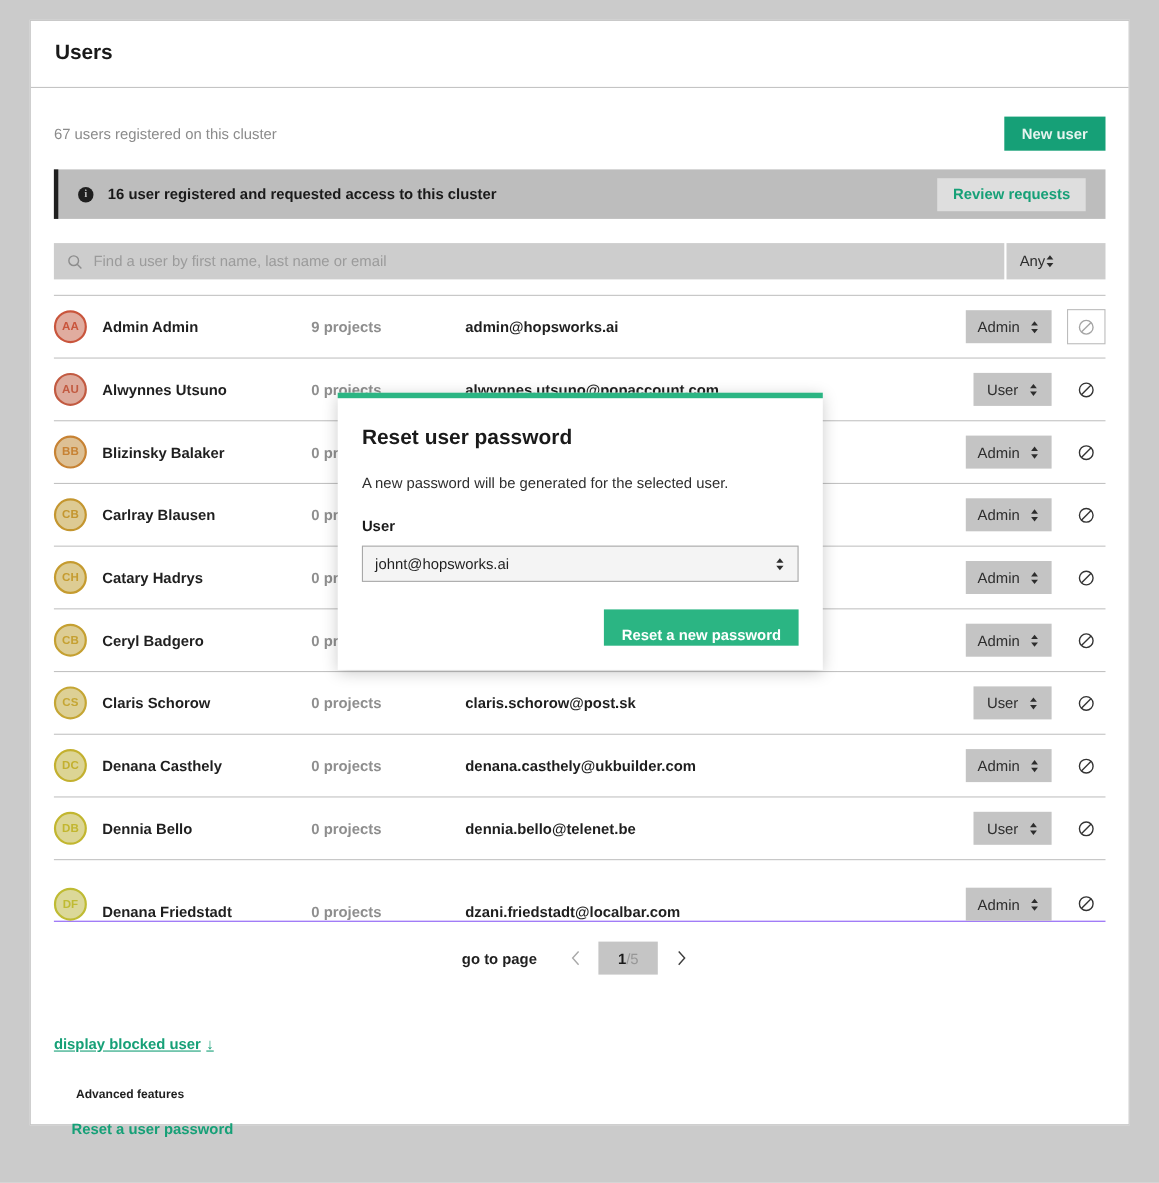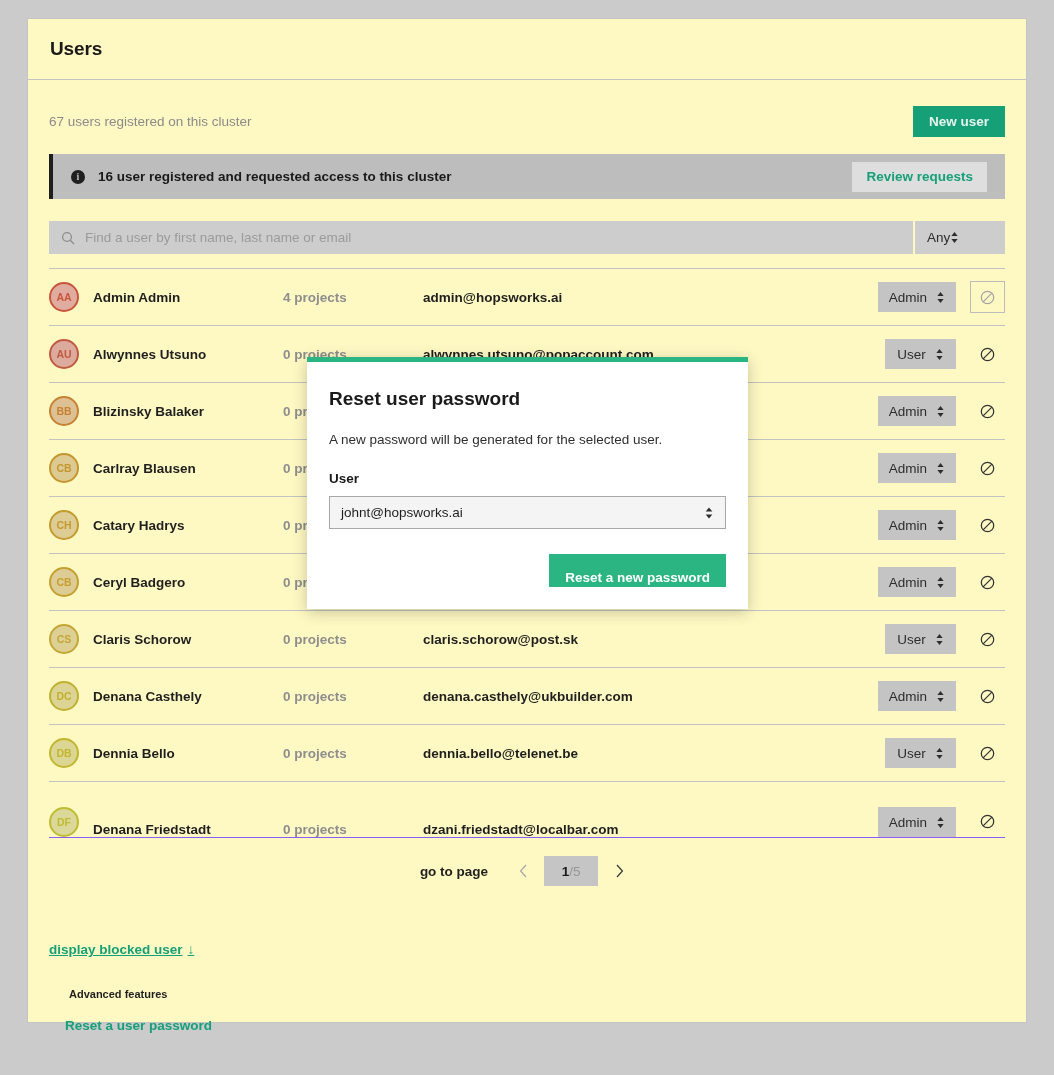--- a/index.html
+++ b/index.html
@@ -18,21 +18,21 @@
     overflow: hidden;
   }
 
   
   .card {
     position: absolute;
     left: 27px;
     top: 18px;
     width: 1000px;
     height: 1005px;
-    background: #fef9c3;
+    background: #ffffff;
     border: 1px solid #c4c4c4;
   }
   .card-header {
     height: 61px;
     border-bottom: 1px solid #c4c4c4;
     display: flex;
     align-items: center;
     padding: 0 22px;
   }
   .card-title {
@@ -384,21 +384,21 @@
           </svg>
         </div>
       </div>
 
       <div id="users-table">
           <div class="user-row">
             <div class="avatar" style="border-color:#c9553c;background:#e0ac9f;color:#c9553c">
               <span>AA</span>
             </div>
             <div class="u-name">Admin Admin</div>
-            <div class="u-projects">4 projects</div>
+            <div class="u-projects">9 projects</div>
             <div class="u-email">admin@hopsworks.ai</div>
             <div class="role-select">
               <span>Admin</span>
               <svg class="stepper" width="9" height="13" viewBox="0 0 9 13">
                 <path d="M4.5 1 L7.6 5 L1.4 5 Z" fill="#2d2d2d"></path>
                 <path d="M4.5 12 L7.6 8 L1.4 8 Z" fill="#2d2d2d"></path>
               </svg>
             </div>
             <div class="block-btn focused">
               <svg width="15" height="15" viewBox="0 0 15 15">

